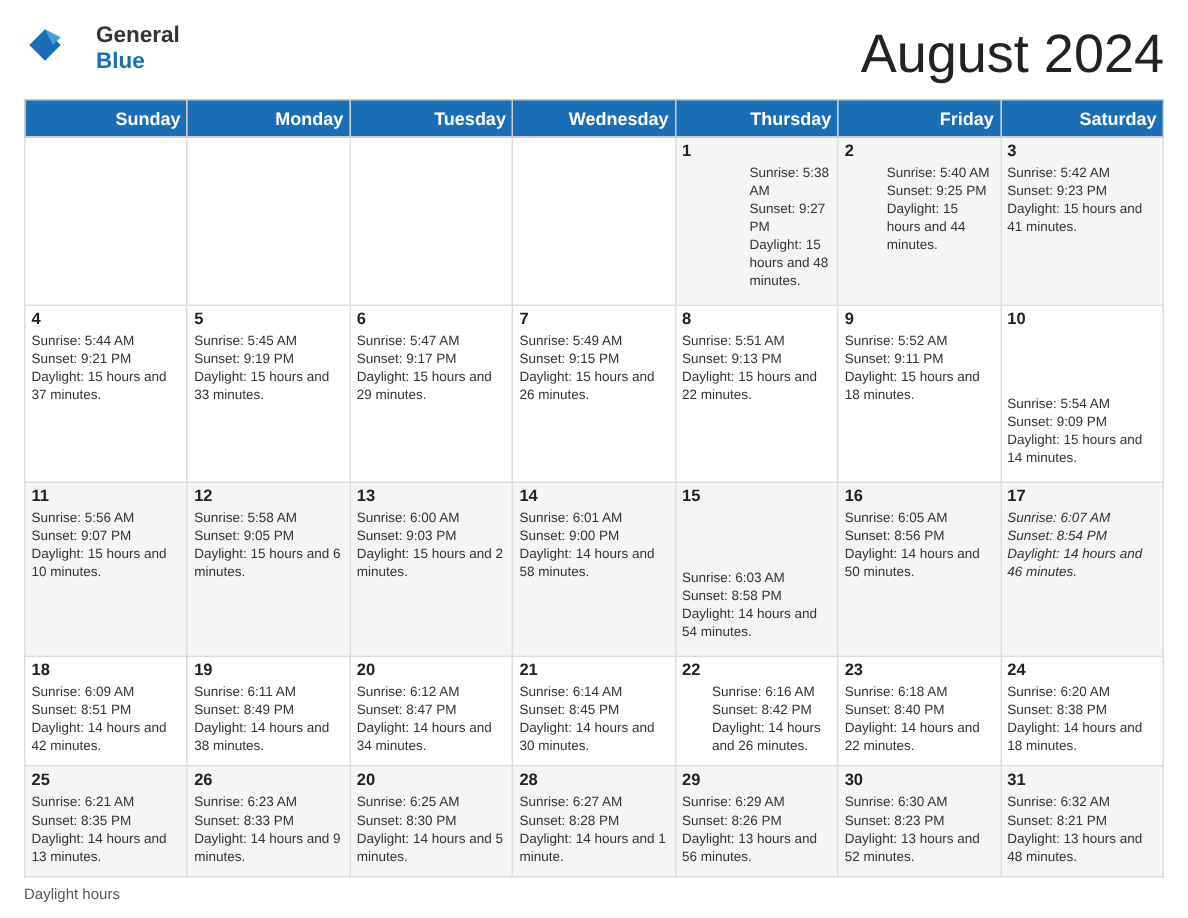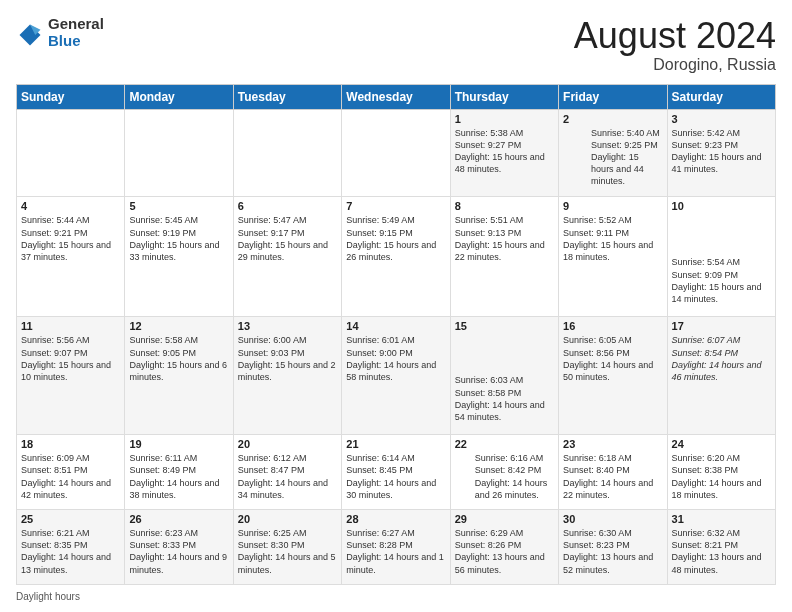--- a/index.html
+++ b/index.html
@@ -18,22 +18,22 @@
       flex-direction: column;
     }
     .header {
       display: flex;
       justify-content: space-between;
       align-items: flex-start;
       margin-bottom: 10px;
     }
     .logo {
       display: flex;
-      align-items: flex-end;
-      gap: 4px;
+      align-items: flex-start;
+      gap: 20px;
     }
     .logo-text {
       display: flex;
       flex-direction: column;
       line-height: 1.1;
     }
     .logo-general {
       font-size: 15px;
       font-weight: bold;
       color: #333;
@@ -64,21 +64,21 @@
       width: 100%;
       border-collapse: collapse;
       flex: 1;
     }
     .calendar-table th {
       background-color: #1a6eb5;
       color: #fff;
       font-size: 12px;
       font-weight: bold;
       padding: 5px 4px;
-      text-align: left;
+      text-align: right;
       border: 1px solid #ccc;
     }
     .calendar-table td {
       border: 1px solid #ddd;
       vertical-align: top;
       padding: 3px 4px;
       font-size: 9.5px;
       color: #222;
       width: calc(100% / 7);
       background: #fff;
@@ -119,21 +119,20 @@
         <polygon points="16,4 28,16 16,28 4,16" fill="#1a6eb5"></polygon>
         <polygon points="16,4 28,10 22,16" fill="#4a9fd4"></polygon>
       </svg>
       <div class="logo-text">
         <span class="logo-general">General</span>
         <span class="logo-blue">Blue</span>
       </div>
     </div>
     <div class="title-block">
       <div class="main-title">August 2024</div>
-      <div class="subtitle">Dorogino, Russia</div>
     </div>
   </div>
 
   <table class="calendar-table">
     <thead>
       <tr>
       <th>Sunday</th>
           <th>Monday</th>
           <th>Tuesday</th>
           <th>Wednesday</th>
@@ -143,21 +142,21 @@
         </tr>
     </thead>
     <tbody id="calendar-body">
     <tr>
           <td class="empty-cell"></td>
           <td class="empty-cell"></td>
           <td class="empty-cell"></td>
           <td class="empty-cell"></td>
           <td>
             <span class="day-number">1</span>
-            <div class="cell-content" style="white-space: pre-line;">Sunrise: 5:38 AM
+            <div class="cell-content" style="white-space: pre-line; margin-left: 45px;">Sunrise: 5:38 AM
 Sunset: 9:27 PM
 Daylight: 15 hours and 48 minutes.</div>
           </td>
           <td>
             <span class="day-number">2</span>
             <div class="cell-content" style="white-space: pre-line; margin-left: 28px;">Sunrise: 5:40 AM
 Sunset: 9:25 PM
 Daylight: 15 hours and 44 minutes.</div>
           </td>
           <td>

